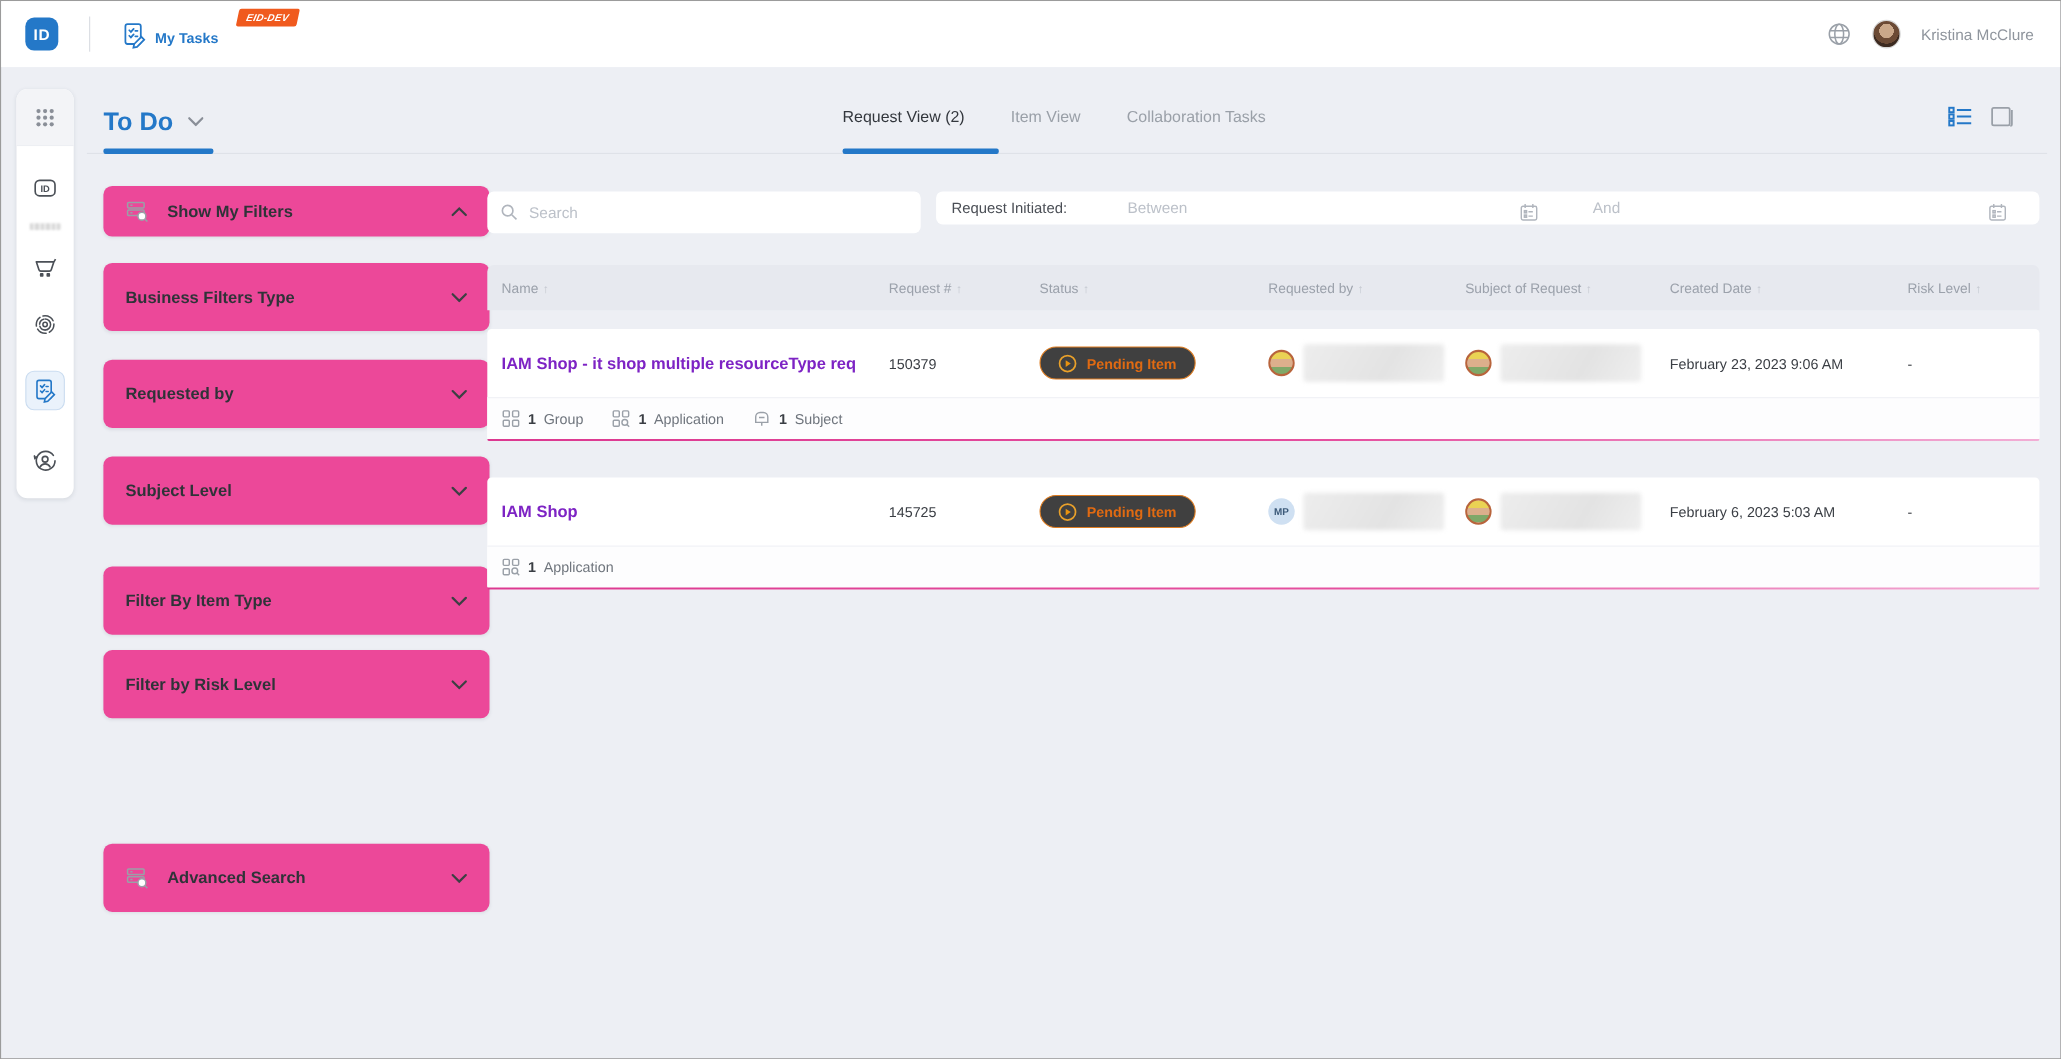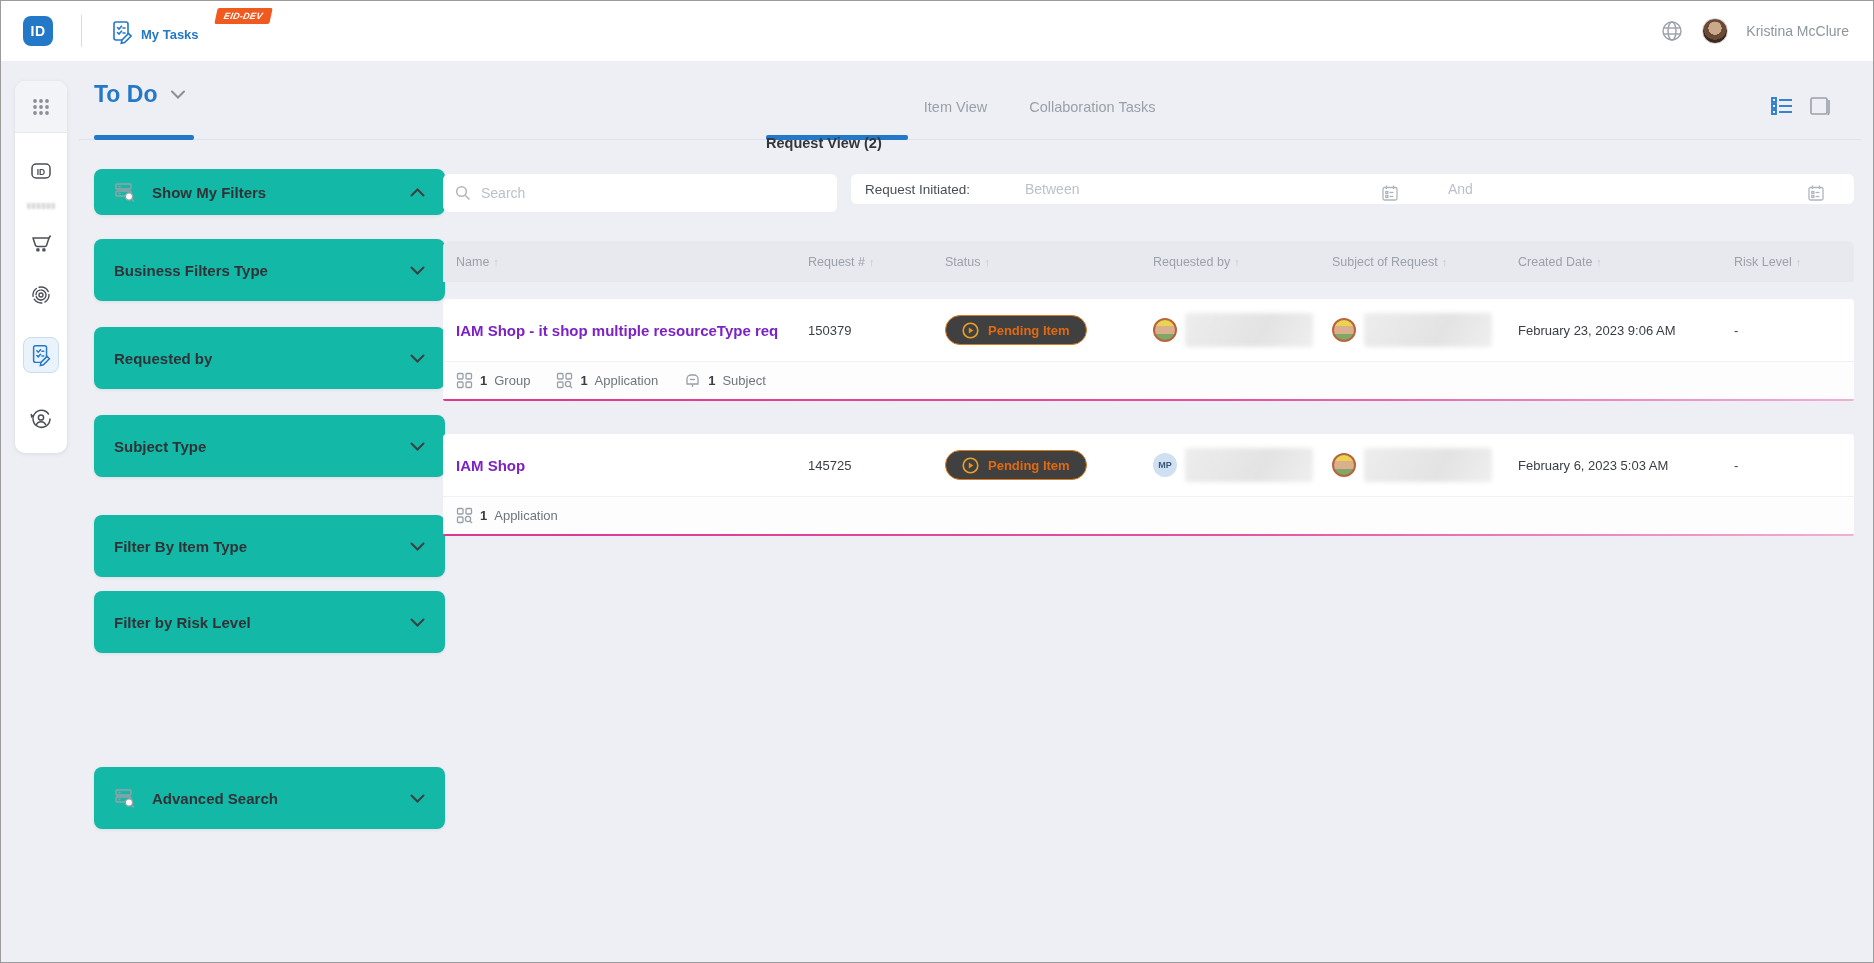--- a/index.html
+++ b/index.html
@@ -19,33 +19,33 @@
   .user-name { color:#8f959d; font-size:14px; }
 
   
   .rail { position:absolute; left:14px; top:80px; width:52px; height:372px; background:#fff; border-radius:10px; box-shadow:0 1px 4px rgba(60,70,90,.12); }
   .rail-top { height:52px; background:#f3f4f7; border-radius:10px 10px 0 0; border-bottom:1px solid #e7e9ee; display:flex; align-items:center; justify-content:center; cursor:pointer; }
   .rail-item { width:36px; height:36px; margin:0 auto; display:flex; align-items:center; justify-content:center; border-radius:8px; cursor:pointer; }
   .rail-item.active { background:#eaf2fb; border:1px solid #cadcf0; }
   .rail-blur { width:28px; height:6px; margin:14px auto 0; background:repeating-linear-gradient(to right,#d8d8d8 0 3px,#f0f0f0 3px 5px); filter:blur(1px); border-radius:1px; }
 
   
-  .view-title { position:absolute; left:93px; top:80px; font-size:23px; font-weight:bold; color:#2478c8; display:flex; align-items:center; gap:14px; cursor:pointer; }
+  .view-title { position:absolute; left:93px; top:96px; font-size:23px; font-weight:bold; color:#2478c8; display:flex; align-items:center; gap:14px; cursor:pointer; }
   .content-divider { position:absolute; left:78px; top:138px; width:1782px; height:1px; background:#dfe2e8; }
   .ul-blue { position:absolute; top:134px; height:5px; background:#2478c8; border-radius:2px; }
   .ul-title { left:93px; width:100px; }
   .ul-tab { left:765px; width:142px; }
   .tabs { position:absolute; left:765px; top:98px; display:flex; gap:42px; }
   .tab { font-size:14.5px; color:#9aa0a8; cursor:pointer; white-space:nowrap; }
-  .tab.active { color:#33373d; font-weight:bold;margin-top:36px; }
+  .tab.active { color:#33373d; font-weight:normal; }
   .view-toggles { position:absolute; left:1770px; top:94px; display:flex; gap:16px; align-items:center; }
   .view-toggles > span { cursor:pointer; display:flex; }
 
   
-  .fcard { position:absolute; left:93px; width:351px; background:#14b8a6; border-radius:8px; box-shadow:0 1px 3px rgba(60,70,90,.10); display:flex; align-items:center; padding:0 20px; cursor:pointer; }
+  .fcard { position:absolute; left:93px; width:351px; background:#ec4899; border-radius:8px; box-shadow:0 1px 3px rgba(60,70,90,.10); display:flex; align-items:center; padding:0 20px; cursor:pointer; }
   .fcard .flabel { font-size:15px; color:#2f3338; font-weight:bold; }
   .fcard .ficon { margin-right:16px; display:flex; }
   .fcard .chev { margin-left:auto; display:flex; }
 
   
   .searchbar { position:absolute; left:442px; top:173px; width:394px; height:38px; background:#fff; border-radius:6px; display:flex; align-items:center; padding:0 12px; }
   .searchbar input { border:none; outline:none; background:transparent; font-size:14px; color:#3a3e44; width:100%; margin-left:10px; font-family:"Liberation Sans",sans-serif; }
   .searchbar input::placeholder { color:#bcc1c9; }
   .datebar { position:absolute; left:850px; top:173px; width:1003px; height:30px; background:#fff; border-radius:6px; display:flex; align-items:center; }
   .datebar .dlabel { position:absolute; left:14px; font-size:13.5px; color:#4a4e55; }
@@ -232,21 +232,21 @@
   <div class="fcard" style="top:326px; height:62px;">
     <span class="flabel">Requested by</span>
     <span class="chev">
       <svg width="15" height="9" viewBox="0 0 15 9" fill="none" stroke="#3c4043" stroke-width="2" stroke-linecap="round">
           <polyline points="1.5,1.5 7.5,7.5 13.5,1.5"></polyline>
         </svg>
     </span>
   </div>
 
   <div class="fcard" style="top:414px; height:62px;">
-    <span class="flabel">Subject Type</span>
+    <span class="flabel">Subject Level</span>
     <span class="chev">
       <svg width="15" height="9" viewBox="0 0 15 9" fill="none" stroke="#3c4043" stroke-width="2" stroke-linecap="round">
           <polyline points="1.5,1.5 7.5,7.5 13.5,1.5"></polyline>
         </svg>
     </span>
   </div>
 
   <div class="fcard" style="top:502px; height:62px;margin-top:12px;">
     <span class="flabel">Filter By Item Type</span>
     <span class="chev">

